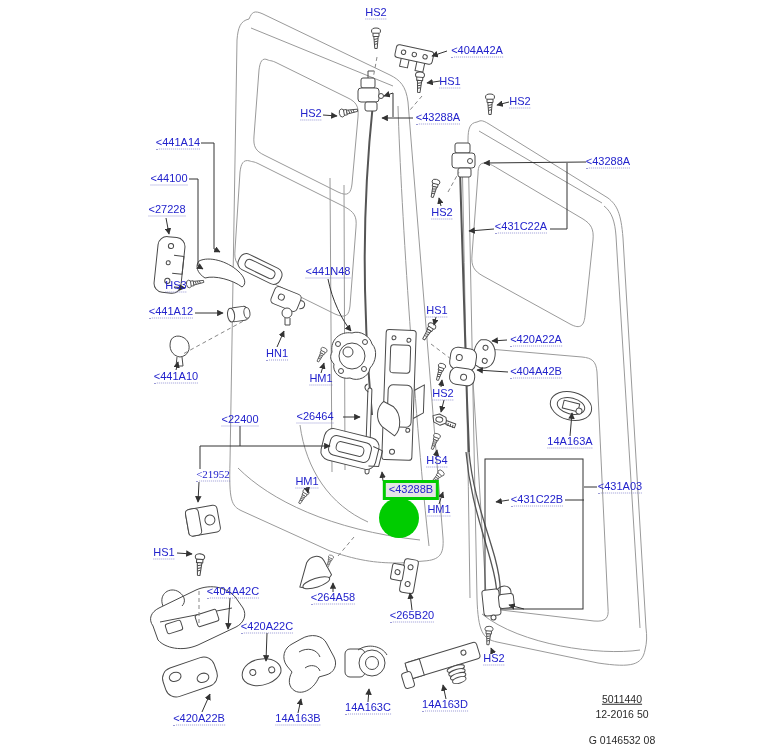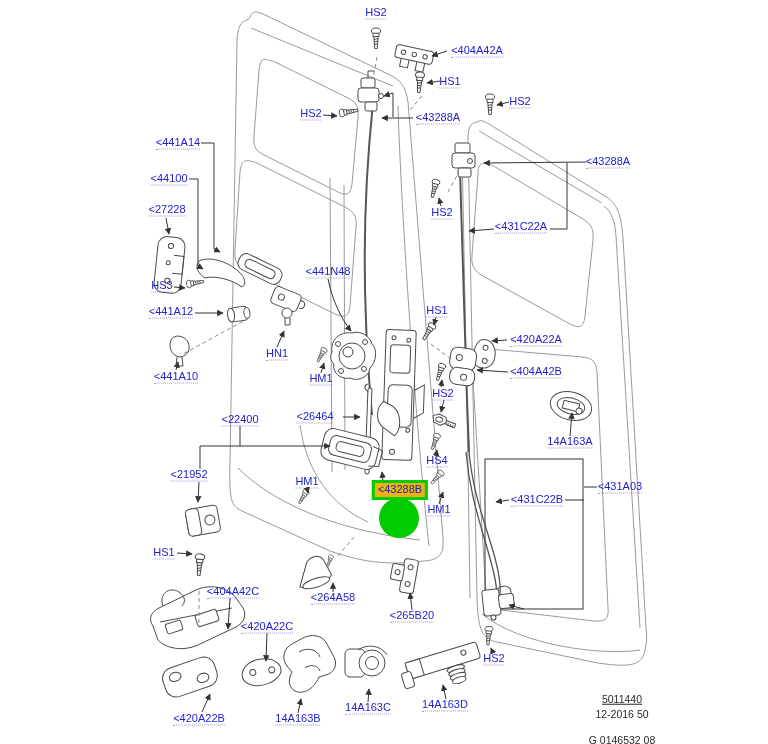--- a/index.html
+++ b/index.html
@@ -3,21 +3,21 @@
 <meta charset="utf-8">
 <style>
   html,body{margin:0;padding:0;background:#fff;}
   .stage{position:relative;width:768px;height:744px;background:#fff;overflow:hidden;
          font-family:"Liberation Sans",sans-serif;}
   .stage svg{position:absolute;left:0;top:0;}
   .layer{position:absolute;left:0;top:0;width:768px;height:744px;}
   .plabel{position:absolute;transform:translate(-50%,-50%);font-family:"Liberation Sans",sans-serif;
           font-size:11px;line-height:1;color:var(--label-blue,#2222cc);white-space:nowrap;
           padding-bottom:1px;border-bottom:1px dotted rgba(100,100,190,.65);cursor:pointer;}
-  .plabel.hl{border:3px solid var(--hl,#00cc00);padding:1px 3px 2px 3px;background:#eab308;}
+  .plabel.hl{border:3px solid var(--hl,#00cc00);padding:1px 3px 2px 3px;background:#e5e5e5;margin-left:11px;}
   .fline{position:absolute;transform:translate(-50%,-50%);font-family:"Liberation Sans",sans-serif;
          font-size:10.5px;line-height:1;color:#2a2a2a;white-space:nowrap;}
 </style>
 </head>
 <body>
 
 <div class="stage">
 
 <svg width="768" height="744" viewBox="0 0 768 744">
   <defs>
@@ -316,29 +316,29 @@
       <div class="plabel" style="left: 450px; top: 82px;">HS1</div>
       <div class="plabel" style="left: 520px; top: 102px;">HS2</div>
       <div class="plabel" style="left: 438px; top: 118px;">&lt;43288A</div>
       <div class="plabel" style="left: 311px; top: 114px;">HS2</div>
       <div class="plabel" style="left: 608px; top: 162px;">&lt;43288A</div>
       <div class="plabel" style="left: 442px; top: 213px;">HS2</div>
       <div class="plabel" style="left: 521px; top: 227px;">&lt;431C22A</div>
       <div class="plabel" style="left: 178px; top: 143px;">&lt;441A14</div>
       <div class="plabel" style="left: 169px; top: 179px;">&lt;44100</div>
       <div class="plabel" style="left: 167px; top: 210px;">&lt;27228</div>
-      <div class="plabel" style="left: 162px; top: 286px;">HS3</div>
+      <div class="plabel" style="left: 176px; top: 286px;">HS3</div>
       <div class="plabel" style="left: 171px; top: 312px;">&lt;441A12</div>
       <div class="plabel" style="left: 176px; top: 377px;">&lt;441A10</div>
       <div class="plabel" style="left: 277px; top: 354px;">HN1</div>
       <div class="plabel" style="left: 321px; top: 379px;">HM1</div>
       <div class="plabel" style="left: 328px; top: 272px;">&lt;441N48</div>
       <div class="plabel" style="left: 240px; top: 420px;">&lt;22400</div>
       <div class="plabel" style="left: 315px; top: 417px;">&lt;26464</div>
-      <div class="plabel" style="left: 189px; top: 475px;">&lt;21952</div>
+      <div class="plabel" style="left: 213px; top: 475px; font-family: Liberation Serif, serif;">&lt;21952</div>
       <div class="plabel" style="left: 307px; top: 482px;">HM1</div>
       <div class="plabel" style="left: 164px; top: 553px;">HS1</div>
       <div class="plabel" style="left: 443px; top: 394px;">HS2</div>
       <div class="plabel" style="left: 437px; top: 461px;">HS4</div>
       <div class="plabel" style="left: 439px; top: 510px;">HM1</div>
       <div class="plabel hl" style="left: 400px; top: 490px;">&lt;43288B</div>
       <div class="plabel" style="left: 437px; top: 311px;">HS1</div>
       <div class="plabel" style="left: 536px; top: 340px;">&lt;420A22A</div>
       <div class="plabel" style="left: 536px; top: 372px;">&lt;404A42B</div>
       <div class="plabel" style="left: 570px; top: 442px;">14A163A</div>

